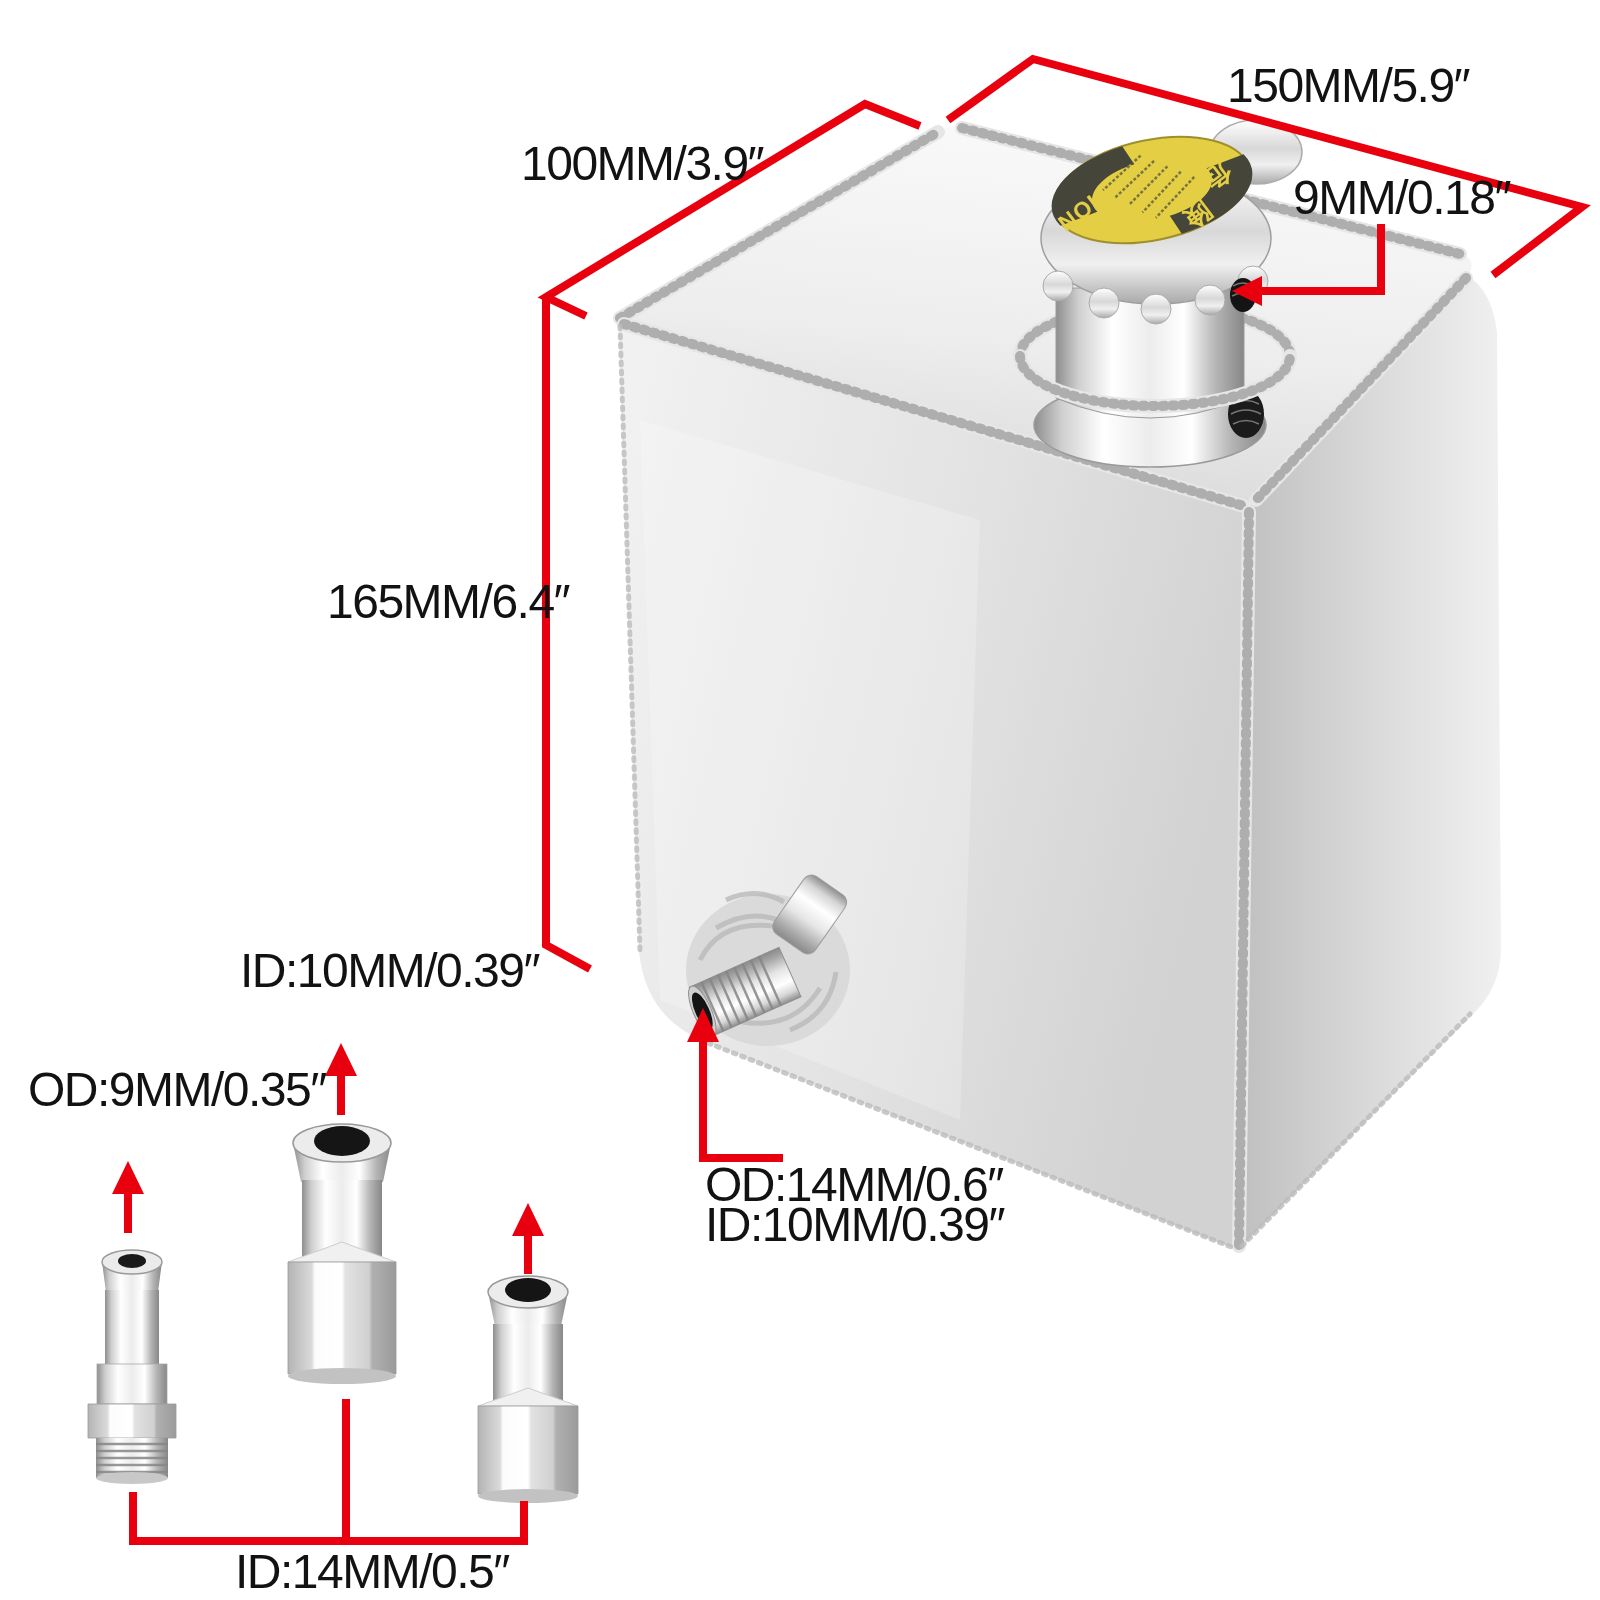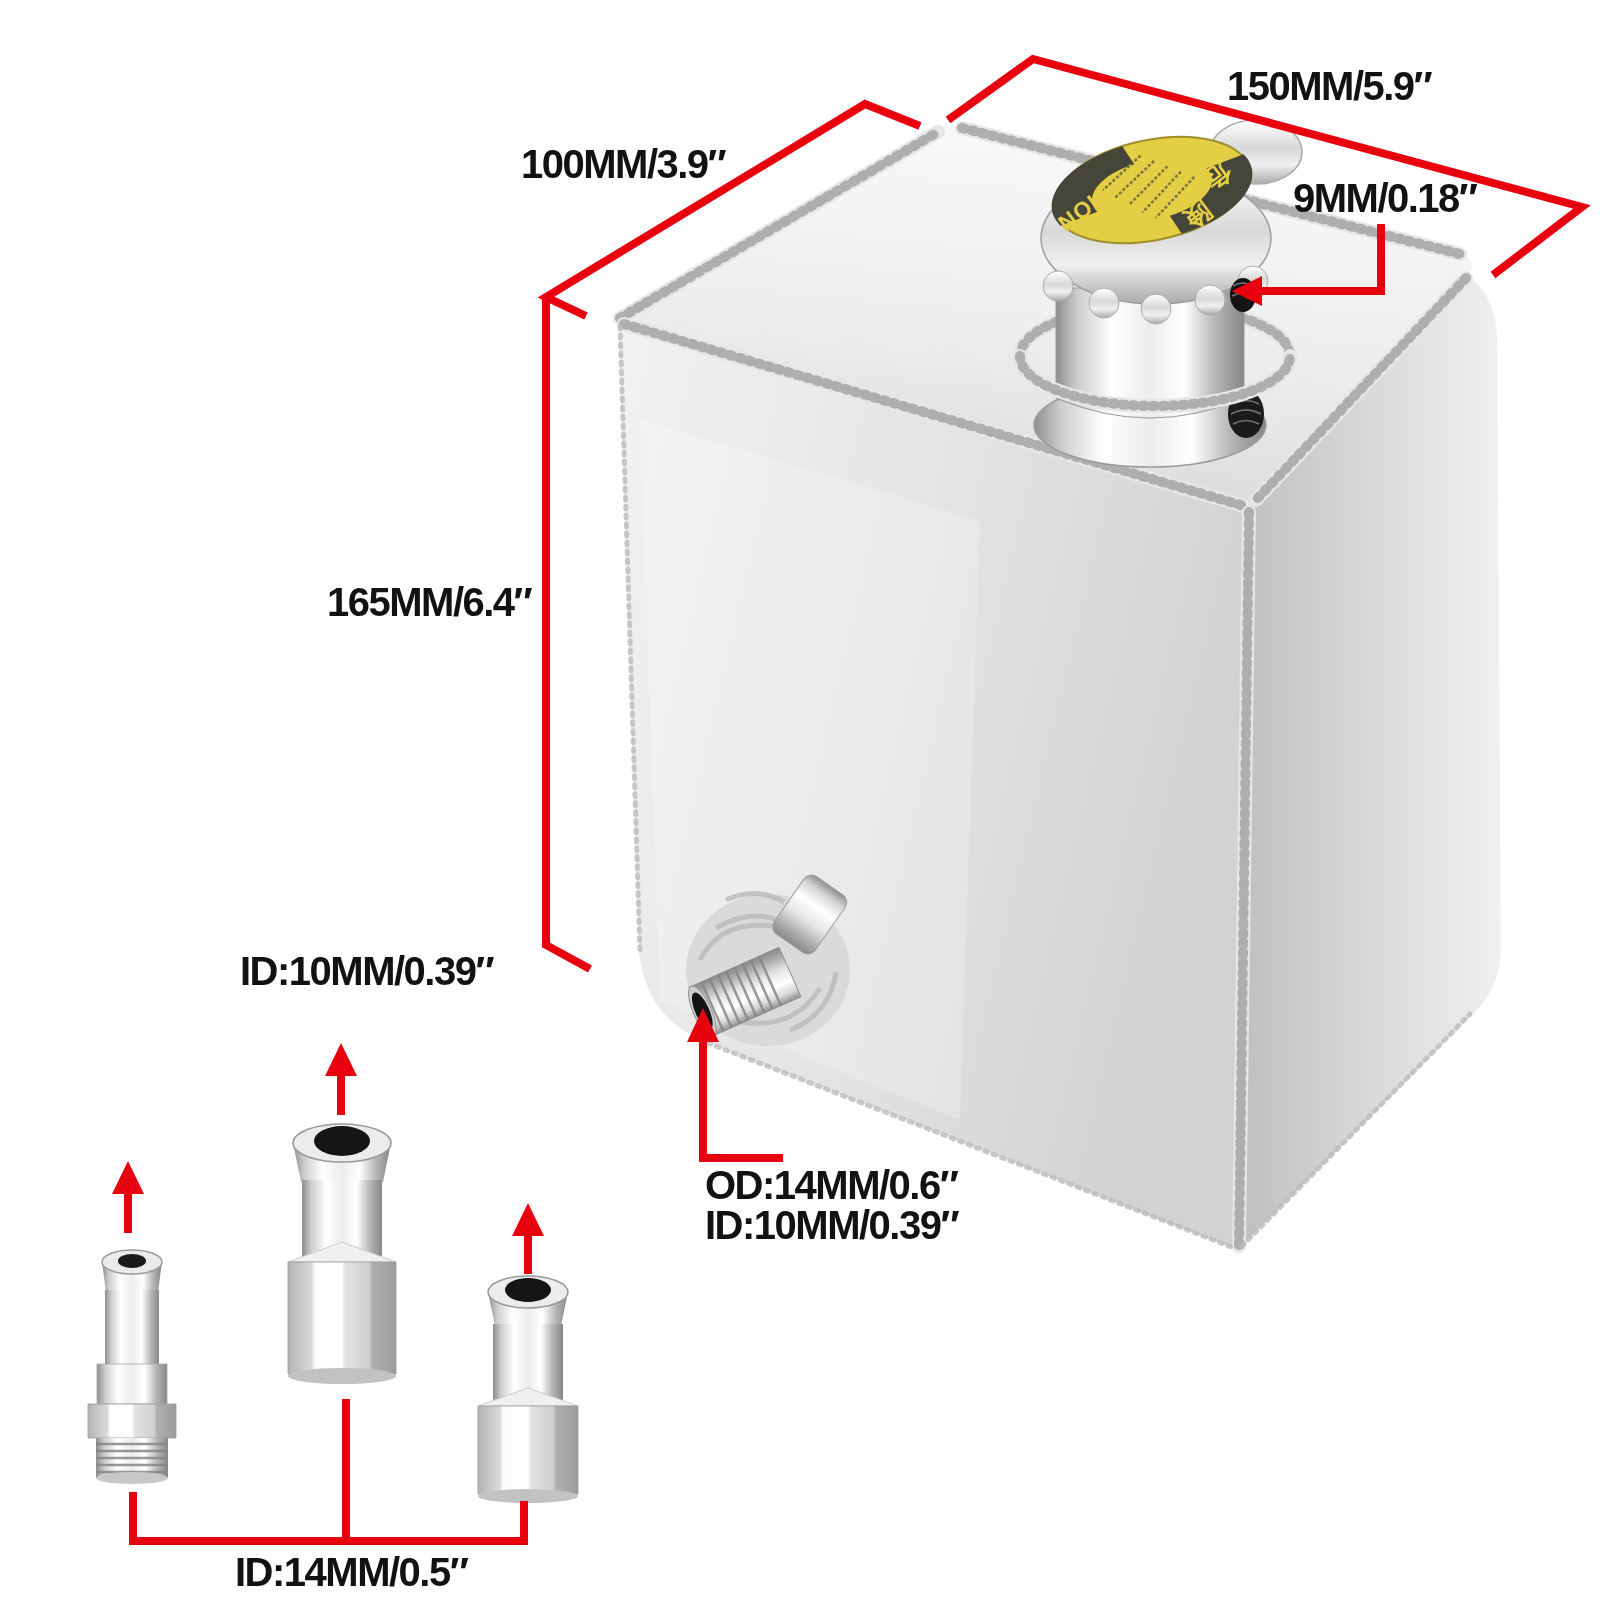--- a/index.html
+++ b/index.html
@@ -5,21 +5,21 @@
   :root{
     --annotation_red:#e8000f;
     --cap_label_yellow:#e4ce43;
     --cap_label_dark:#45453a;
     --text_black:#121212;
   }
   html,body{margin:0;padding:0;background:#ffffff;}
   .stage{position:relative;width:1600px;height:1600px;background:#ffffff;overflow:hidden;
          font-family:"Liberation Sans","DejaVu Sans",sans-serif;}
   .stage svg{position:absolute;left:0;top:0;}
-  .lbl{position:absolute;font-weight:bold;font-size:40px;line-height:42px;
+  .lbl{position:absolute;font-weight:normal;font-size:48px;line-height:42px;
        letter-spacing:-1.5px;color:var(--text_black);white-space:nowrap;}
   
   .red-line{stroke:var(--annotation_red);stroke-width:8;fill:none;stroke-linejoin:miter;}
   .red-fill{fill:var(--annotation_red);stroke:none;}
   
   .seam-base{stroke:#e6e6e6;stroke-width:14;fill:none;stroke-linecap:round;}
   .seam{stroke:#a3a3a3;stroke-width:10;fill:none;stroke-dasharray:3 7;stroke-linecap:round;opacity:.85;}
   .seam-thin{stroke:#bcbcbc;stroke-width:5;fill:none;stroke-dasharray:3 6;stroke-linecap:round;opacity:.8;}
   .edge{stroke:#9d9d9d;stroke-width:1.5;fill:none;opacity:.7;}
   .thread{stroke:#868686;stroke-width:2.5;opacity:.85;}
@@ -254,20 +254,21 @@
   <div class="lbl" style="left:1227px;top:65px">150MM/5.9″</div>
   <div class="lbl" style="left:521px;top:143px">100MM/3.9″</div>
   <div class="lbl" style="left:1293px;top:177px">9MM/0.18″</div>
   <div class="lbl" style="left:327px;top:581px">165MM/6.4″</div>
 
   <div class="lbl" style="left:240px;top:950px">
     <div>ID:10MM/0.39″</div>
   </div>
 
   <div class="lbl" style="left:28px;top:1069px">
+    <div>OD:9MM/0.35″</div>
   </div>
 
 
   <div class="lbl" style="left:705px;top:1165px;line-height:40px">
     <div>OD:14MM/0.6″</div>
     <div>ID:10MM/0.39″</div>
   </div>
 
   <div class="lbl" style="left:235px;top:1551px">ID:14MM/0.5″</div>
 

